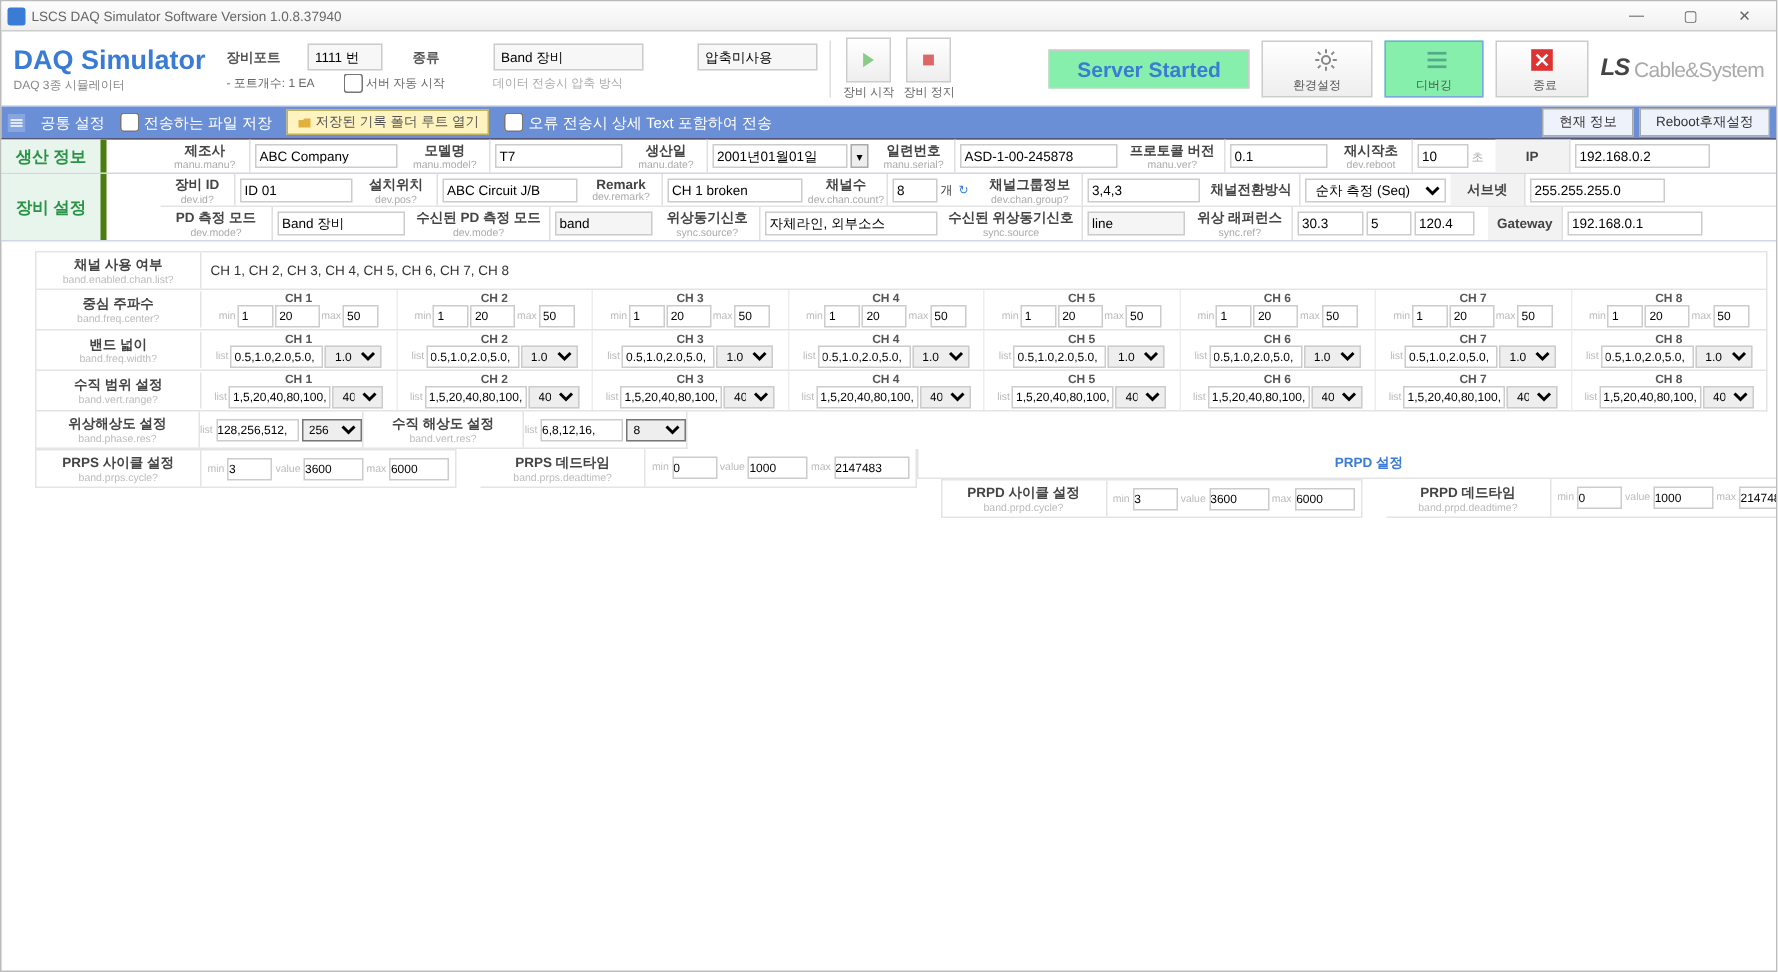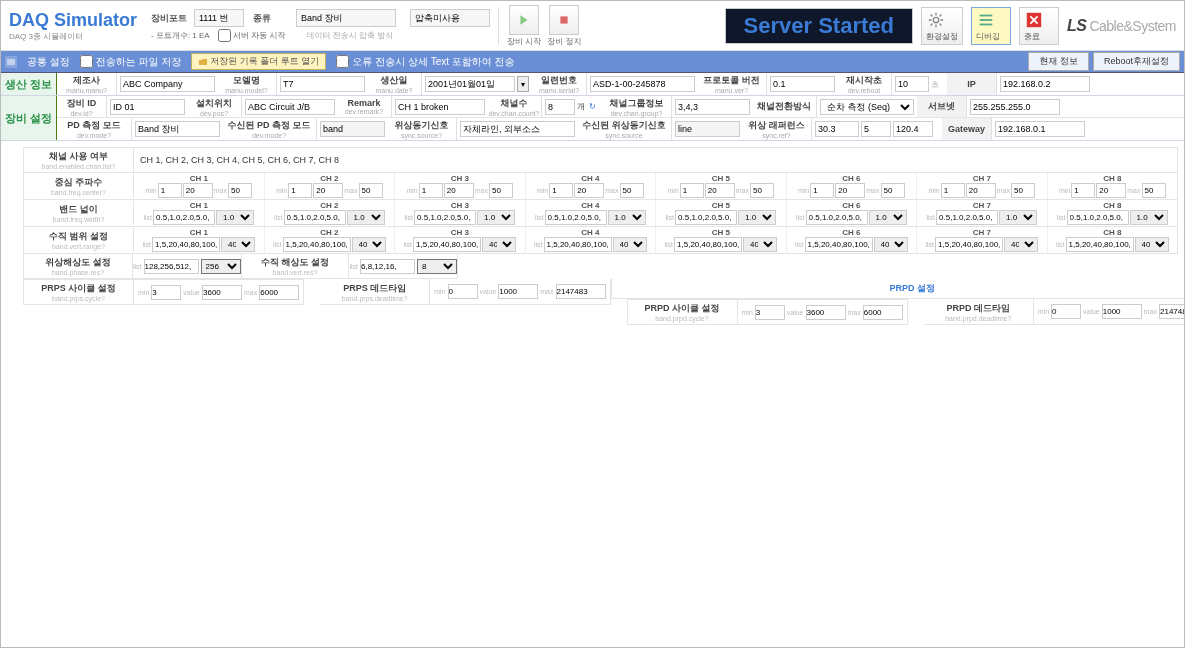--- a/index.html
+++ b/index.html
@@ -8,50 +8,50 @@
   .titlebar { height: 20px; background: linear-gradient(#fdfdfd,#f0f0f0); border-bottom: 1px solid #ccc; display: flex; align-items: center; padding: 0 4px; font-size: 9px; color: #666; }
   .titlebar .icon { width: 12px; height: 12px; background: #3a7bd5; border-radius: 2px; margin-right: 4px; }
   .titlebar .spacer { flex: 1; }
   .winbtn { width: 34px; height: 18px; border: none; background: none; color: #666; font-size: 10px; margin-left: 2px; }
 
   .toolbar { height: 50px; display: flex; align-items: center; padding: 0 8px; border-bottom: 1px solid #ddd; gap: 6px; }
   .brand { display: flex; flex-direction: column; margin-right: 8px; }
   .brand .title { font-size: 18px; font-weight: bold; color: #3a7bd5; }
   .brand .sub { font-size: 8px; color: #888; }
   .tb-gr { display: flex; flex-direction: column; gap: 2px; }
-  .tb-row { display: flex; align-items: center; gap: 3px; }
+  .tb-row { display: flex; align-items: center; gap: 14px; }
   .tb-lbl { font-size: 9px; color: #555; min-width: 40px; font-weight: bold; }
   .tb-in { height: 18px; font-size: 9px; padding: 0 4px; border: 1px solid #ccc; background: #f7f7f7; }
   .tb-chk { font-size: 8px; color: #666; display: flex; align-items: center; }
   .tb-chk input { margin-right: 2px; }
   .sep { width: 1px; height: 38px; background: #ddd; margin: 0 2px; }
   .playbtn, .stopbtn { width: 30px; height: 30px; border: 1px solid #ccc; background: linear-gradient(#fff,#eee); display: flex; align-items: center; justify-content: center; color: #888; }
   .playbtn svg, .stopbtn svg { width: 12px; height: 12px; }
   .play-stack { display: flex; flex-direction: column; align-items: center; gap: 1px; }
   .play-cap { font-size: 8px; color: #666; }
   .status-box { flex: 1; display: flex; justify-content: flex-end; align-items: center; gap: 8px; }
-  .server-started { font-size: 22px; font-weight: bold; color: #3a7bd5; border: 1px solid #ccc; padding: 4px 18px; background: #0f172a; }
-  .side-btn { display: flex; flex-direction: column; align-items: flex-start; border: 1px solid #ccc; padding: 2px 4px; background: linear-gradient(#fff,#eee); font-size: 8px; color: #555; min-width: 40px; }
-  .side-btn.active { background: #fef9c3; border-color: #7aa9e0; }
+  .server-started { font-size: 14px; font-weight: bold; color: #3a7bd5; border: 1px solid #ccc; padding: 4px 18px; background: #86efac; }
+  .side-btn { display: flex; flex-direction: column; align-items: flex-end; border: 1px solid #ccc; padding: 2px 20px; background: linear-gradient(#fff,#eee); font-size: 8px; color: #555; min-width: 40px; }
+  .side-btn.active { background: #86efac; border-color: #7aa9e0; }
   .side-btn .sicon { width: 20px; height: 20px; display: flex; align-items: center; justify-content: center; margin-bottom: 1px; }
   .ls-brand { font-size: 16px; font-weight: bold; color: #999; letter-spacing: -0.5px; display: flex; align-items: center; }
   .ls-brand .ls { color:#444; font-style:italic; font-weight:900;text-align:center;}
   .ls-brand .cs { color:#aaa; font-weight:normal; margin-left:3px; font-size:14px;}
 
   .strip { height: 22px; background: #6a8fd6; color: #fff; display: flex; align-items: center; font-size: 10px; padding: 0 4px; gap: 10px; border-bottom: 1px solid #557; }
   .strip-item { display: flex; align-items: center; gap: 3px; }
   .strip-item input[type=checkbox] { accent-color: #fff; }
   .strip .btn-yellow { background: #fff3c0; color: #555; border: 1px solid #c0b060; padding: 1px 6px; font-size: 9px; display:flex;align-items:center;gap:2px;}
   .strip-right { margin-left: auto; display: flex; gap: 4px; }
   .strip-right .tab-r { background: #eef2fa; color: #333; border: 1px solid #aaa; padding: 2px 10px; font-size: 9px; }
 
   .info-blk { border-bottom: 1px solid #cfd6e4; display: flex; }
-  .info-side { width: 56px; background: #e8f5ec; border-right: 1px solid #4d7c0f; display: flex; align-items: center; justify-content: center; }
+  .info-side { width: 70px; background: #e8f5ec; border-right: 4px solid #4d7c0f; display: flex; align-items: center; justify-content: center; }
   .info-side.green { color: #2b9348; font-weight: bold; font-size: 11px; }
-  .info-body { flex: 1; display: flex; flex-direction: column; }
+  .info-body { flex: 1; display: flex; flex-direction: column; margin-left: 36px; }
   .info-row { display: flex; align-items: stretch; border-bottom: 1px solid #e4e4e4; min-height: 22px; }
   .info-row:last-child { border-bottom: none; }
   .cell-lbl { display:flex; flex-direction:column; align-items:center; justify-content:center; font-size:9px; font-weight:bold; color:#444; border-right:1px solid #e0e0e0; padding:0 3px; }
   .cell-lbl .hint { font-size:7px; color:#aaa; font-weight:normal; }
   .cell-val { display:flex; align-items:center; padding:1px 3px; gap:2px; }
   .cell-val input, .cell-val select { height:16px; font-size:9px; border:1px solid #ccc; padding:0 2px; background:#fff; }
   .cell-val input[readonly]{background:#f5f5f5;}
   .ro { background:#f2f2f2;}
 
   .tab-area { padding: 6px; flex:1; overflow:auto; }
@@ -75,20 +75,28 @@
   .dual{display:flex;}
   .dual>div{flex:1;}
 
   select{background:#eee;}
 </style>
 </head>
 <body>
 
 <div class="window">
 
+  <div class="titlebar">
+    <span class="icon"></span>
+    <span>LSCS DAQ Simulator Software Version 1.0.8.37940</span>
+    <span class="spacer"></span>
+    <button class="winbtn">—</button>
+    <button class="winbtn">▢</button>
+    <button class="winbtn close">✕</button>
+  </div>
 
   <div class="toolbar">
     <div class="brand">
       <span class="title">DAQ Simulator</span>
       <span class="sub">DAQ 3종 시뮬레이터</span>
     </div>
     <div class="tb-gr">
       <div class="tb-row">
         <span class="tb-lbl">장비포트</span>
         <input class="tb-in" style="width: 50px;" value="1111 번">

